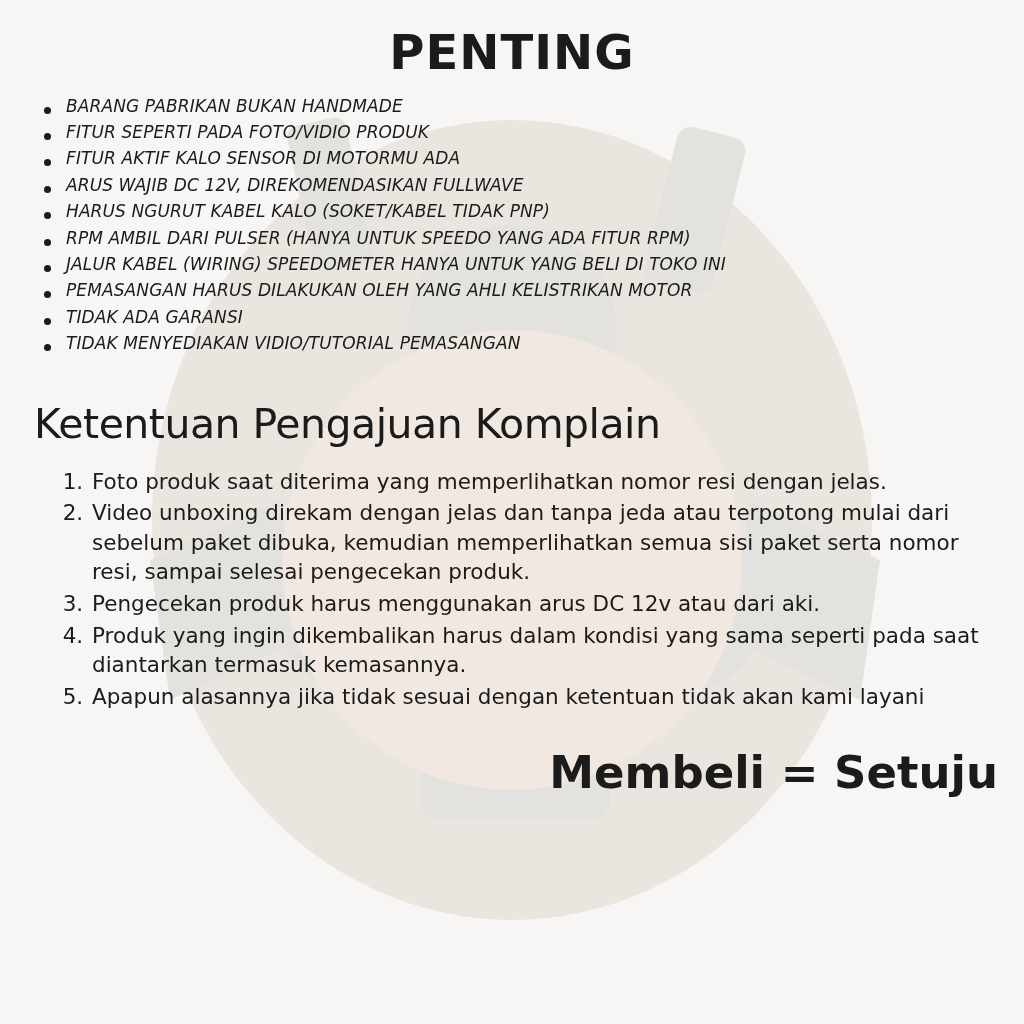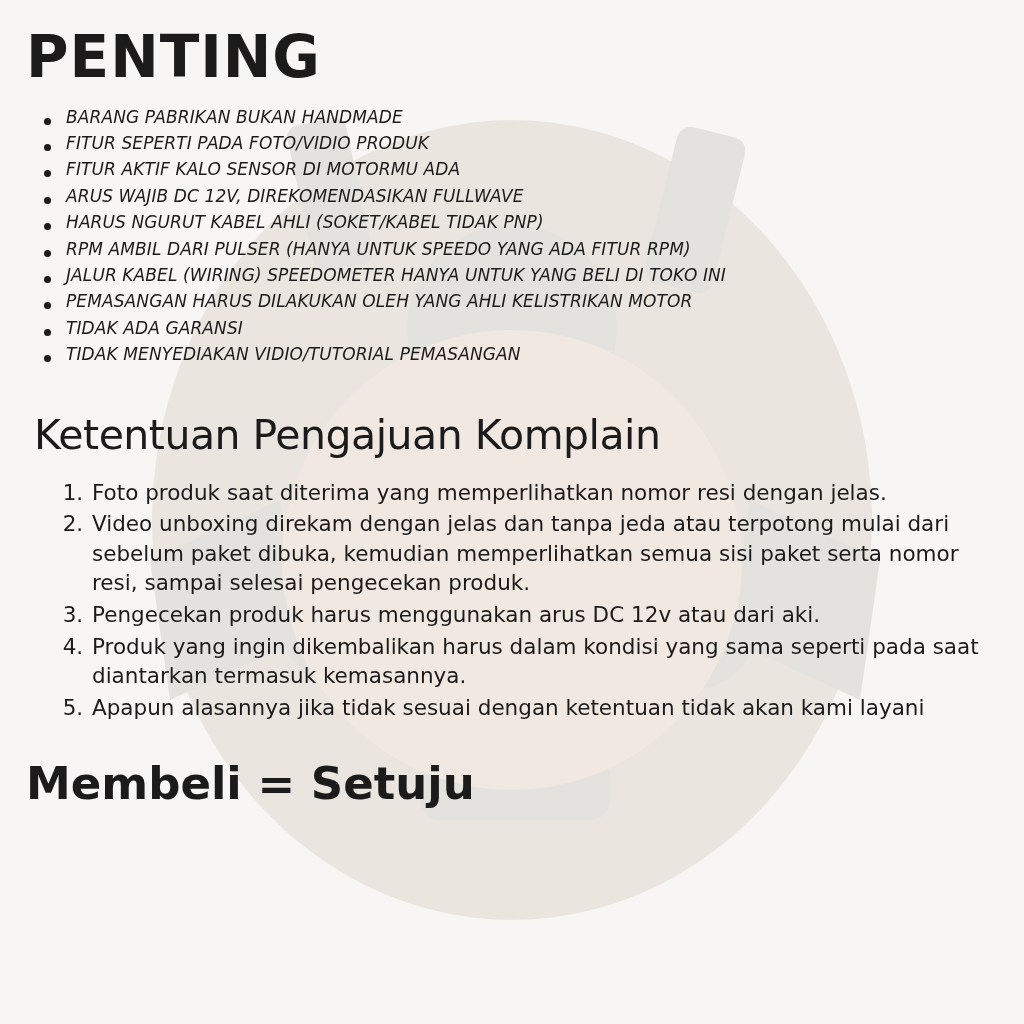--- a/index.html
+++ b/index.html
@@ -31,22 +31,23 @@
   .page {
     position: relative;
     z-index: 1;
     width: 1024px;
     height: 1024px;
     box-sizing: border-box;
     padding: 22px 26px 0 26px;
   }
 
   .title-penting {
+    text-align: center;
     font-weight: bold;
-    font-size: 58px;
+    font-size: 48px;
     letter-spacing: 1px;
     line-height: 1.1;
     margin: 4px 0 14px 0;
   }
 
   ul.bullet-list {
     list-style: none;
     margin: 0 0 0 6px;
     padding: 0;
   }
@@ -85,21 +86,21 @@
   }
   ol.num-list li {
     font-size: 21.5px;
     line-height: 1.38;
     margin-bottom: 2px;
     padding-left: 2px;
     margin-left: 24px;
   }
 
   .title-membeli {
-    text-align: left;
+    text-align: right;
     font-weight: bold;
     font-size: 45px;
     margin-top: 34px;
     letter-spacing: 0px;
   }
 </style>
 </head>
 <body>
 
 <svg class="watermark" viewBox="0 0 1024 1024" xmlns="http://www.w3.org/2000/svg">
@@ -124,21 +125,21 @@
 
 <div class="page">
 
   <div class="title-penting">PENTING</div>
 
   <ul class="bullet-list">
     <li>BARANG PABRIKAN BUKAN HANDMADE</li>
     <li>FITUR SEPERTI PADA FOTO/VIDIO PRODUK</li>
     <li>FITUR AKTIF KALO SENSOR DI MOTORMU ADA</li>
     <li>ARUS WAJIB DC 12V, DIREKOMENDASIKAN FULLWAVE</li>
-    <li>HARUS NGURUT KABEL AHLI (SOKET/KABEL TIDAK PNP)</li>
+    <li>HARUS NGURUT KABEL KALO (SOKET/KABEL TIDAK PNP)</li>
     <li>RPM AMBIL DARI PULSER (HANYA UNTUK SPEEDO YANG ADA FITUR RPM)</li>
     <li>JALUR KABEL (WIRING) SPEEDOMETER HANYA UNTUK YANG BELI DI TOKO INI</li>
     <li>PEMASANGAN HARUS DILAKUKAN OLEH YANG AHLI KELISTRIKAN MOTOR</li>
     <li>TIDAK ADA GARANSI</li>
     <li>TIDAK MENYEDIAKAN VIDIO/TUTORIAL PEMASANGAN</li>
   </ul>
 
   <div class="title-ketentuan">Ketentuan Pengajuan Komplain</div>
 
   <ol class="num-list">

